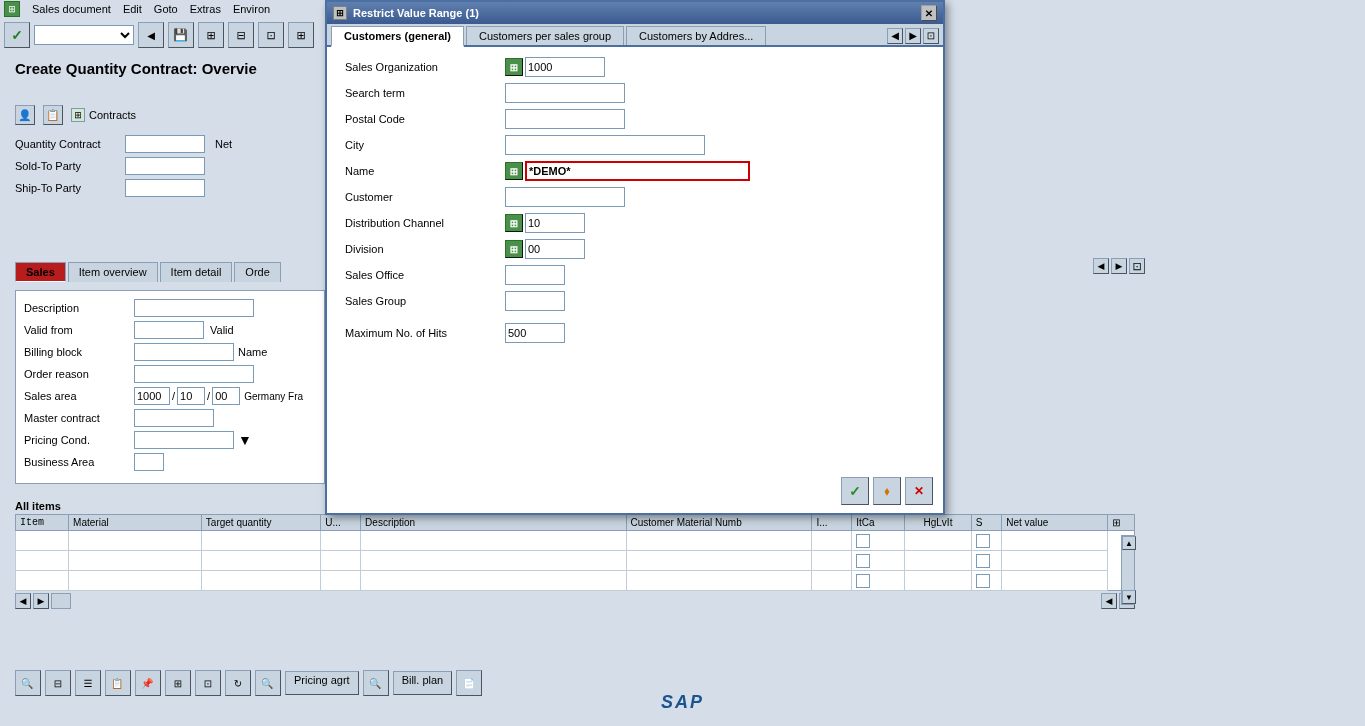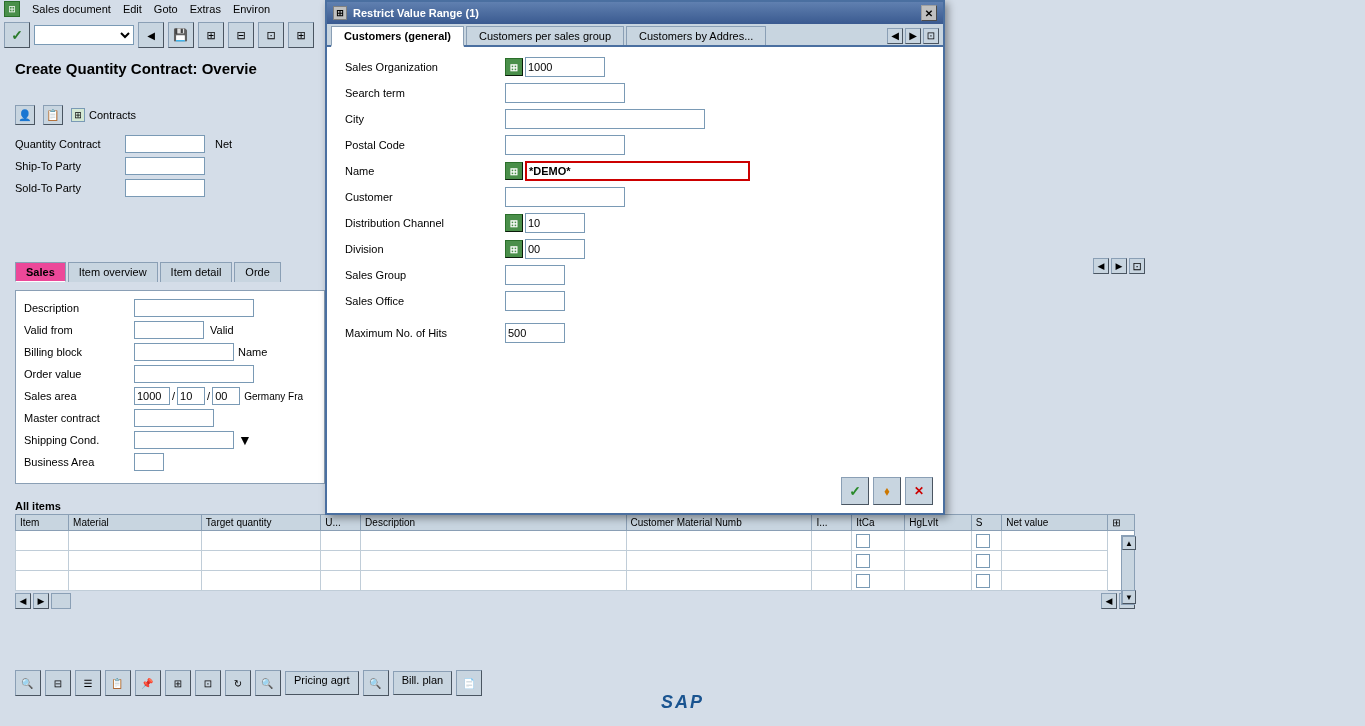--- a/index.html
+++ b/index.html
@@ -70,21 +70,21 @@
     .sap-tab {
       padding: 3px 10px;
       background: #c8d5e0;
       border: 1px solid #8a9fb5;
       border-bottom: none;
       cursor: pointer;
       font-size: 11px;
       color: #000;
     }
     .sap-tab.active {
-      background: #ec4899;
+      background: #b91c1c;
       font-weight: bold;
       border-bottom: 1px solid #fff;
     }
 
     
     .sap-field-row {
       display: flex;
       align-items: center;
       margin-bottom: 4px;
     }
@@ -402,26 +402,26 @@
 
 <div style="position:absolute;top:135px;left:15px;width:310px;">
 
   <div class="sap-field-row">
     <span class="sap-label">Quantity Contract</span>
     <input class="sap-input" style="width: 80px;" value="">
     <span style="margin-left:10px;font-size:11px;">Net</span>
   </div>
 
   <div class="sap-field-row">
+    <span class="sap-label">Sold-To Party</span>
+    <input class="sap-input" style="width: 80px;" value="">
+  </div>
+
+  <div class="sap-field-row">
     <span class="sap-label">Ship-To Party</span>
-    <input class="sap-input" style="width: 80px;" value="">
-  </div>
-
-  <div class="sap-field-row">
-    <span class="sap-label">Sold-To Party</span>
     <input class="sap-input" style="width: 80px;" value="">
   </div>
 
 </div>
 
 <div class="sap-tabs">
   <div class="sap-tab active">Sales</div>
   <div class="sap-tab">Item overview</div>
   <div class="sap-tab">Item detail</div>
   <div class="sap-tab">Orde</div>
@@ -440,65 +440,65 @@
     <span style="margin-left:6px;font-size:11px;">Valid</span>
   </div>
 
   <div class="sap-field-row">
     <span class="sap-label">Billing block</span>
     <input class="sap-input" style="width: 100px;" value="">
     <span style="margin-left:4px;font-size:11px;">Name</span>
   </div>
 
   <div class="sap-field-row">
-    <span class="sap-label">Order value</span>
+    <span class="sap-label">Order reason</span>
     <input class="sap-input" style="width: 120px;" value="">
   </div>
 
   <div class="sap-field-row">
     <span class="sap-label">Sales area</span>
     <input class="sap-input" style="width: 36px;" value="1000">
     <span style="margin:0 2px;">/</span>
     <input class="sap-input" style="width: 28px;" value="10">
     <span style="margin:0 2px;">/</span>
     <input class="sap-input" style="width: 28px;" value="00">
     <span style="margin-left:4px;font-size:10px;">Germany Fra</span>
   </div>
 
   <div class="sap-field-row">
     <span class="sap-label">Master contract</span>
     <input class="sap-input" style="width: 80px;" value="">
   </div>
 
   <div class="sap-field-row">
-    <span class="sap-label">Shipping Cond.</span>
+    <span class="sap-label">Pricing Cond.</span>
     <input class="sap-input" style="width: 100px;" value="">
     <span style="margin-left:4px;font-size:14px;">▼</span>
   </div>
 
   <div class="sap-field-row">
     <span class="sap-label">Business Area</span>
     <input class="sap-input" style="width: 30px;" value="">
   </div>
 </div>
 
 <div class="sap-table-area">
   <div class="all-items-label">All items</div>
   <table class="sap-table">
     <thead>
       <tr>
-        <th style="width:40px;">Item</th>
+        <th style="width:40px;font-family:Liberation Mono, monospace;">Item</th>
         <th style="width:100px;">Material</th>
         <th style="width:90px;">Target quantity</th>
         <th style="width:30px;">U...</th>
         <th style="width:200px;">Description</th>
         <th style="width:140px;margin-left:44px;">Customer Material Numb</th>
         <th style="width:30px;">I...</th>
         <th style="width:40px;">ItCa</th>
-        <th style="width:50px;">HgLvIt</th>
+        <th style="width:50px;text-align:center;">HgLvIt</th>
         <th style="width:20px;">S</th>
         <th style="width:80px;">Net value</th>
         <th style="width:20px;">⊞</th>
       </tr>
     </thead>
     <tbody>
       <tr>
         <td></td>
         <td></td>
         <td></td>
@@ -631,30 +631,30 @@
 
     <div class="dialog-field-row">
       <span class="dialog-label">Search term</span>
       <div class="dialog-input-wrapper">
         <input class="dialog-input" style="width: 120px;" value="">
       </div>
     </div>
 
 
     <div class="dialog-field-row">
+      <span class="dialog-label">Postal Code</span>
+      <div class="dialog-input-wrapper">
+        <input class="dialog-input" style="width: 120px;" value="">
+      </div>
+    </div>
+
+    <div class="dialog-field-row">
       <span class="dialog-label">City</span>
       <div class="dialog-input-wrapper">
         <input class="dialog-input" style="width: 200px;" value="">
-      </div>
-    </div>
-
-    <div class="dialog-field-row">
-      <span class="dialog-label">Postal Code</span>
-      <div class="dialog-input-wrapper">
-        <input class="dialog-input" style="width: 120px;" value="">
       </div>
     </div>
 
     <div class="dialog-field-row">
       <span class="dialog-label">Name</span>
       <div class="dialog-input-wrapper">
         <div class="dialog-match-btn">
           <span style="color:#fff;font-size:10px;font-weight:bold;">⊞</span>
         </div>
         <input class="dialog-input highlighted" style="width: 225px; font-weight: bold;" value="*DEMO*">
@@ -682,28 +682,28 @@
       <span class="dialog-label">Division</span>
       <div class="dialog-input-wrapper">
         <div class="dialog-match-btn">
           <span style="color:#fff;font-size:10px;font-weight:bold;">⊞</span>
         </div>
         <input class="dialog-input" style="width: 60px;" value="00">
       </div>
     </div>
 
     <div class="dialog-field-row">
+      <span class="dialog-label">Sales Office</span>
+      <div class="dialog-input-wrapper">
+        <input class="dialog-input" style="width: 60px;" value="">
+      </div>
+    </div>
+
+    <div class="dialog-field-row">
       <span class="dialog-label">Sales Group</span>
-      <div class="dialog-input-wrapper">
-        <input class="dialog-input" style="width: 60px;" value="">
-      </div>
-    </div>
-
-    <div class="dialog-field-row">
-      <span class="dialog-label">Sales Office</span>
       <div class="dialog-input-wrapper">
         <input class="dialog-input" style="width: 60px;" value="">
       </div>
     </div>
 
     <div class="dialog-field-row" style="margin-top:12px;">
       <span class="dialog-label">Maximum No. of Hits</span>
       <div class="dialog-input-wrapper">
         <input class="dialog-input" style="width: 60px;" value="500">
       </div>

